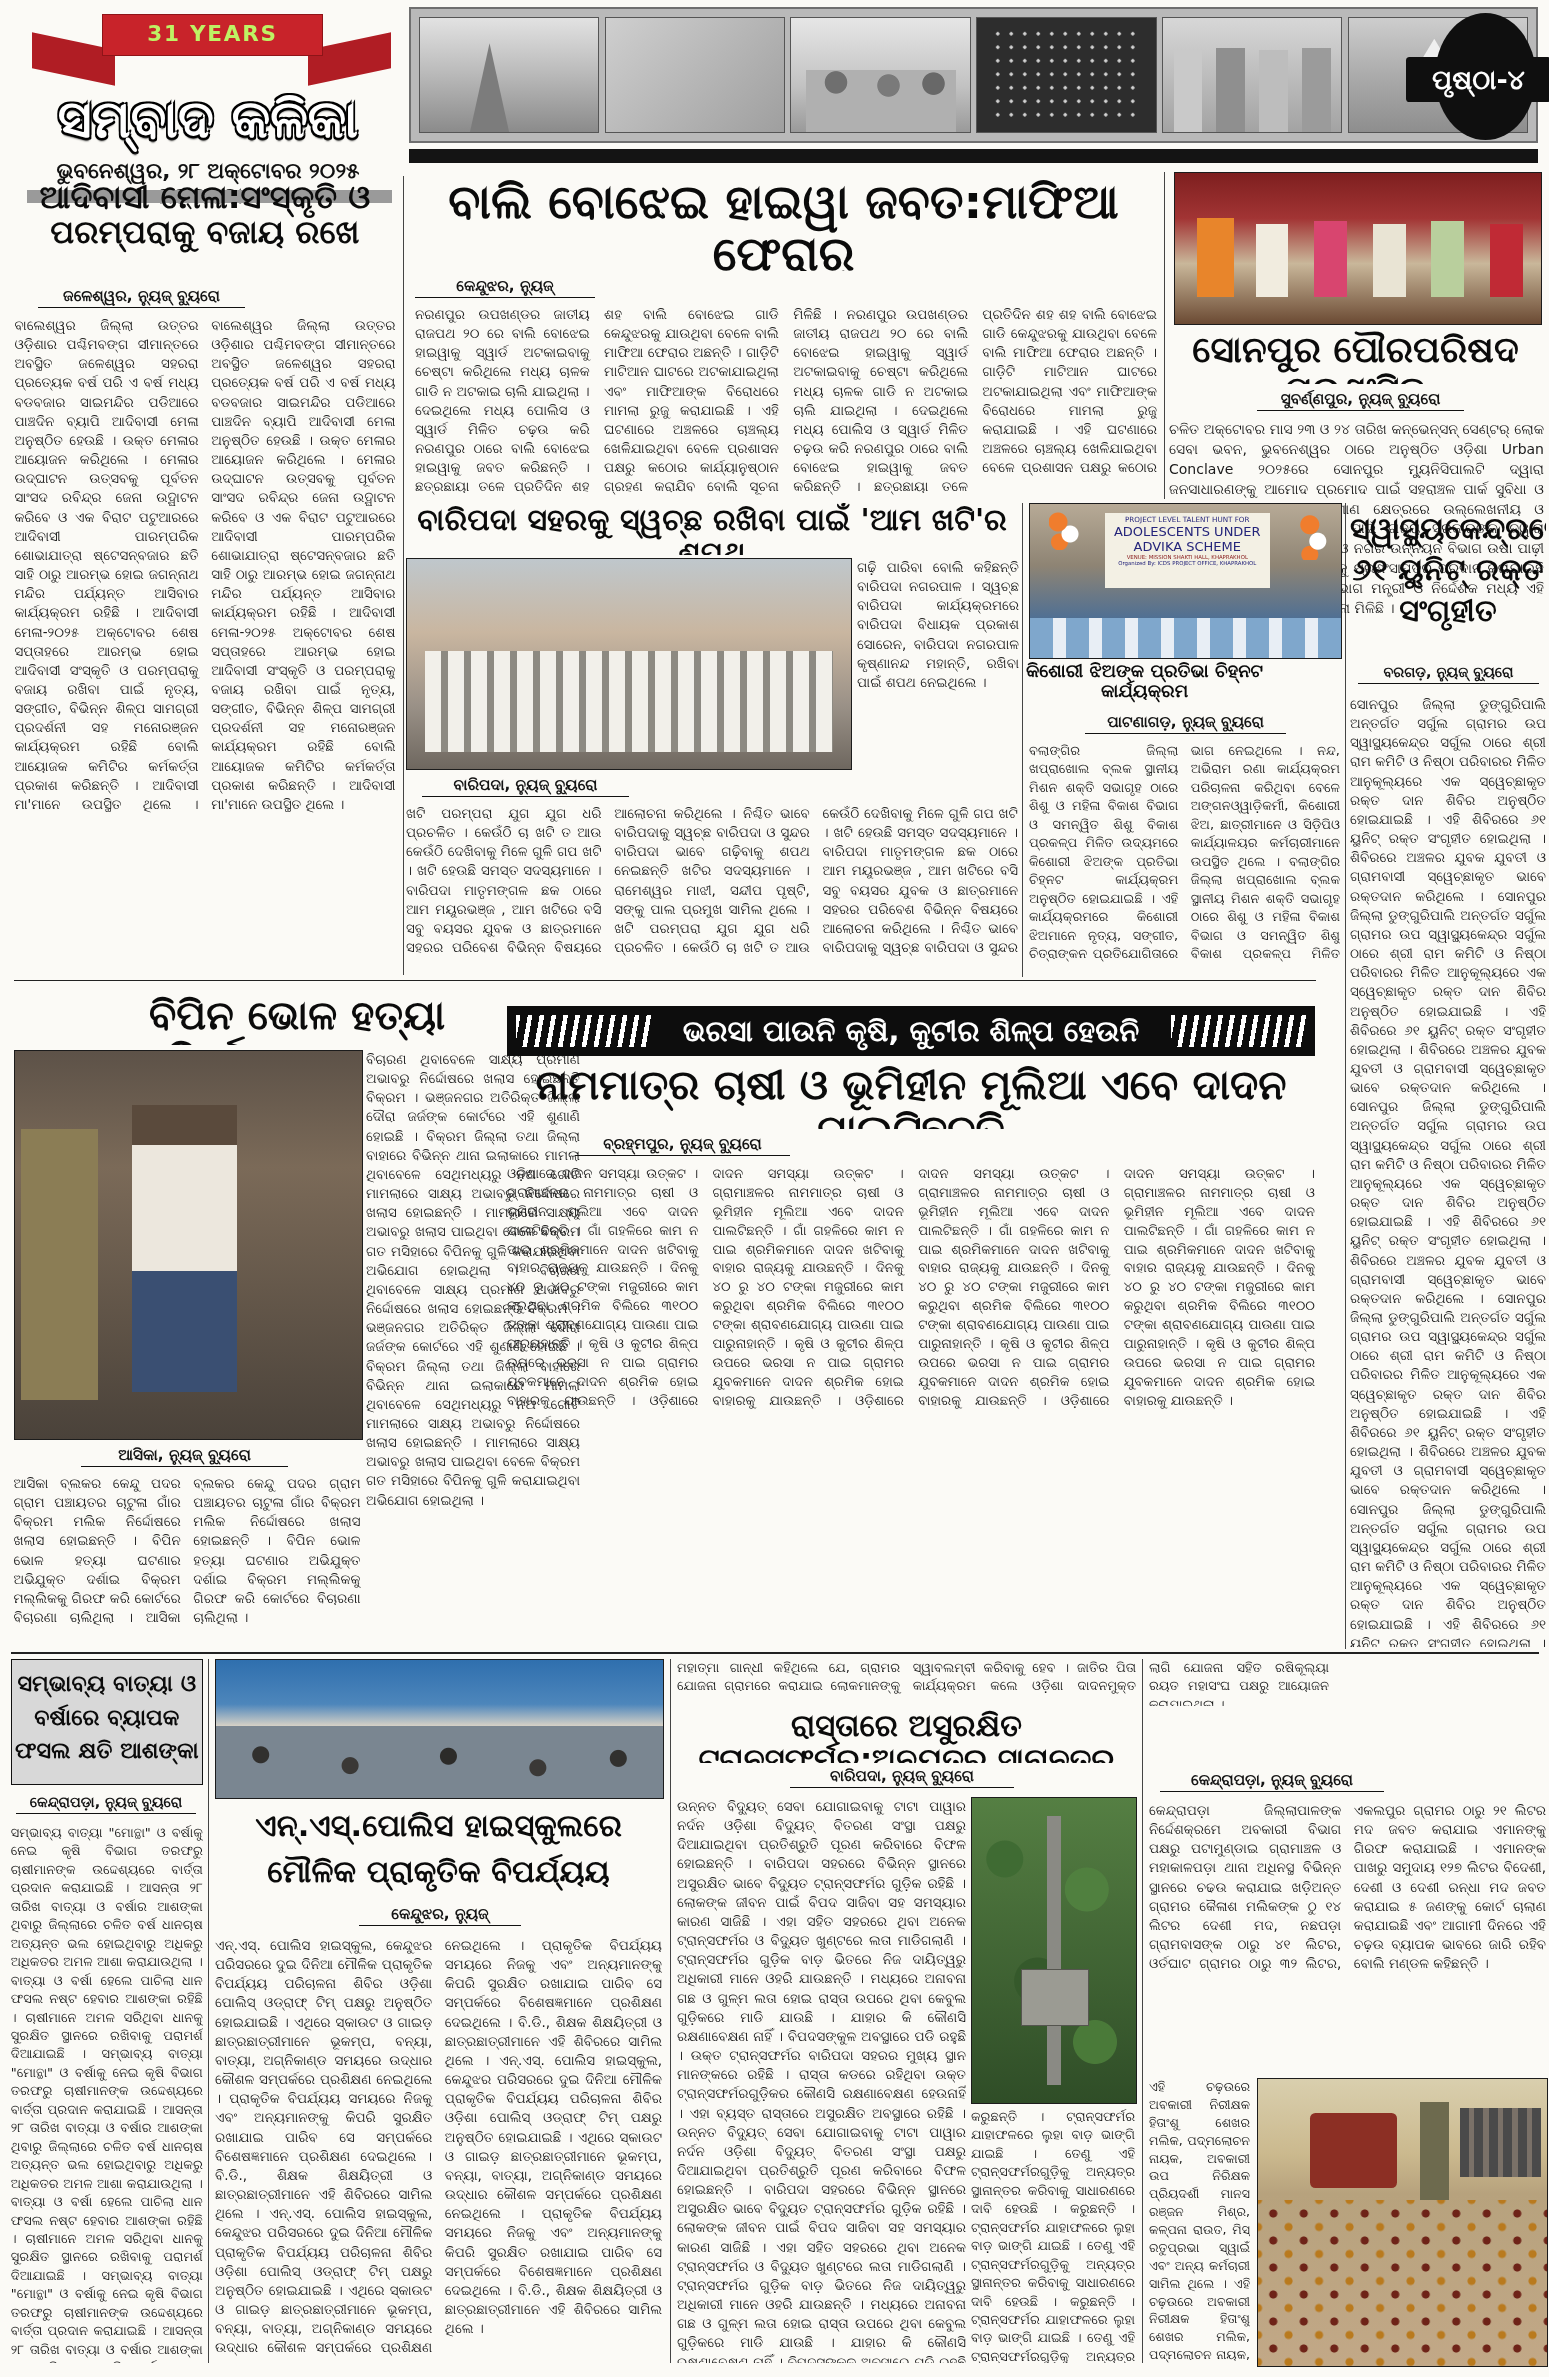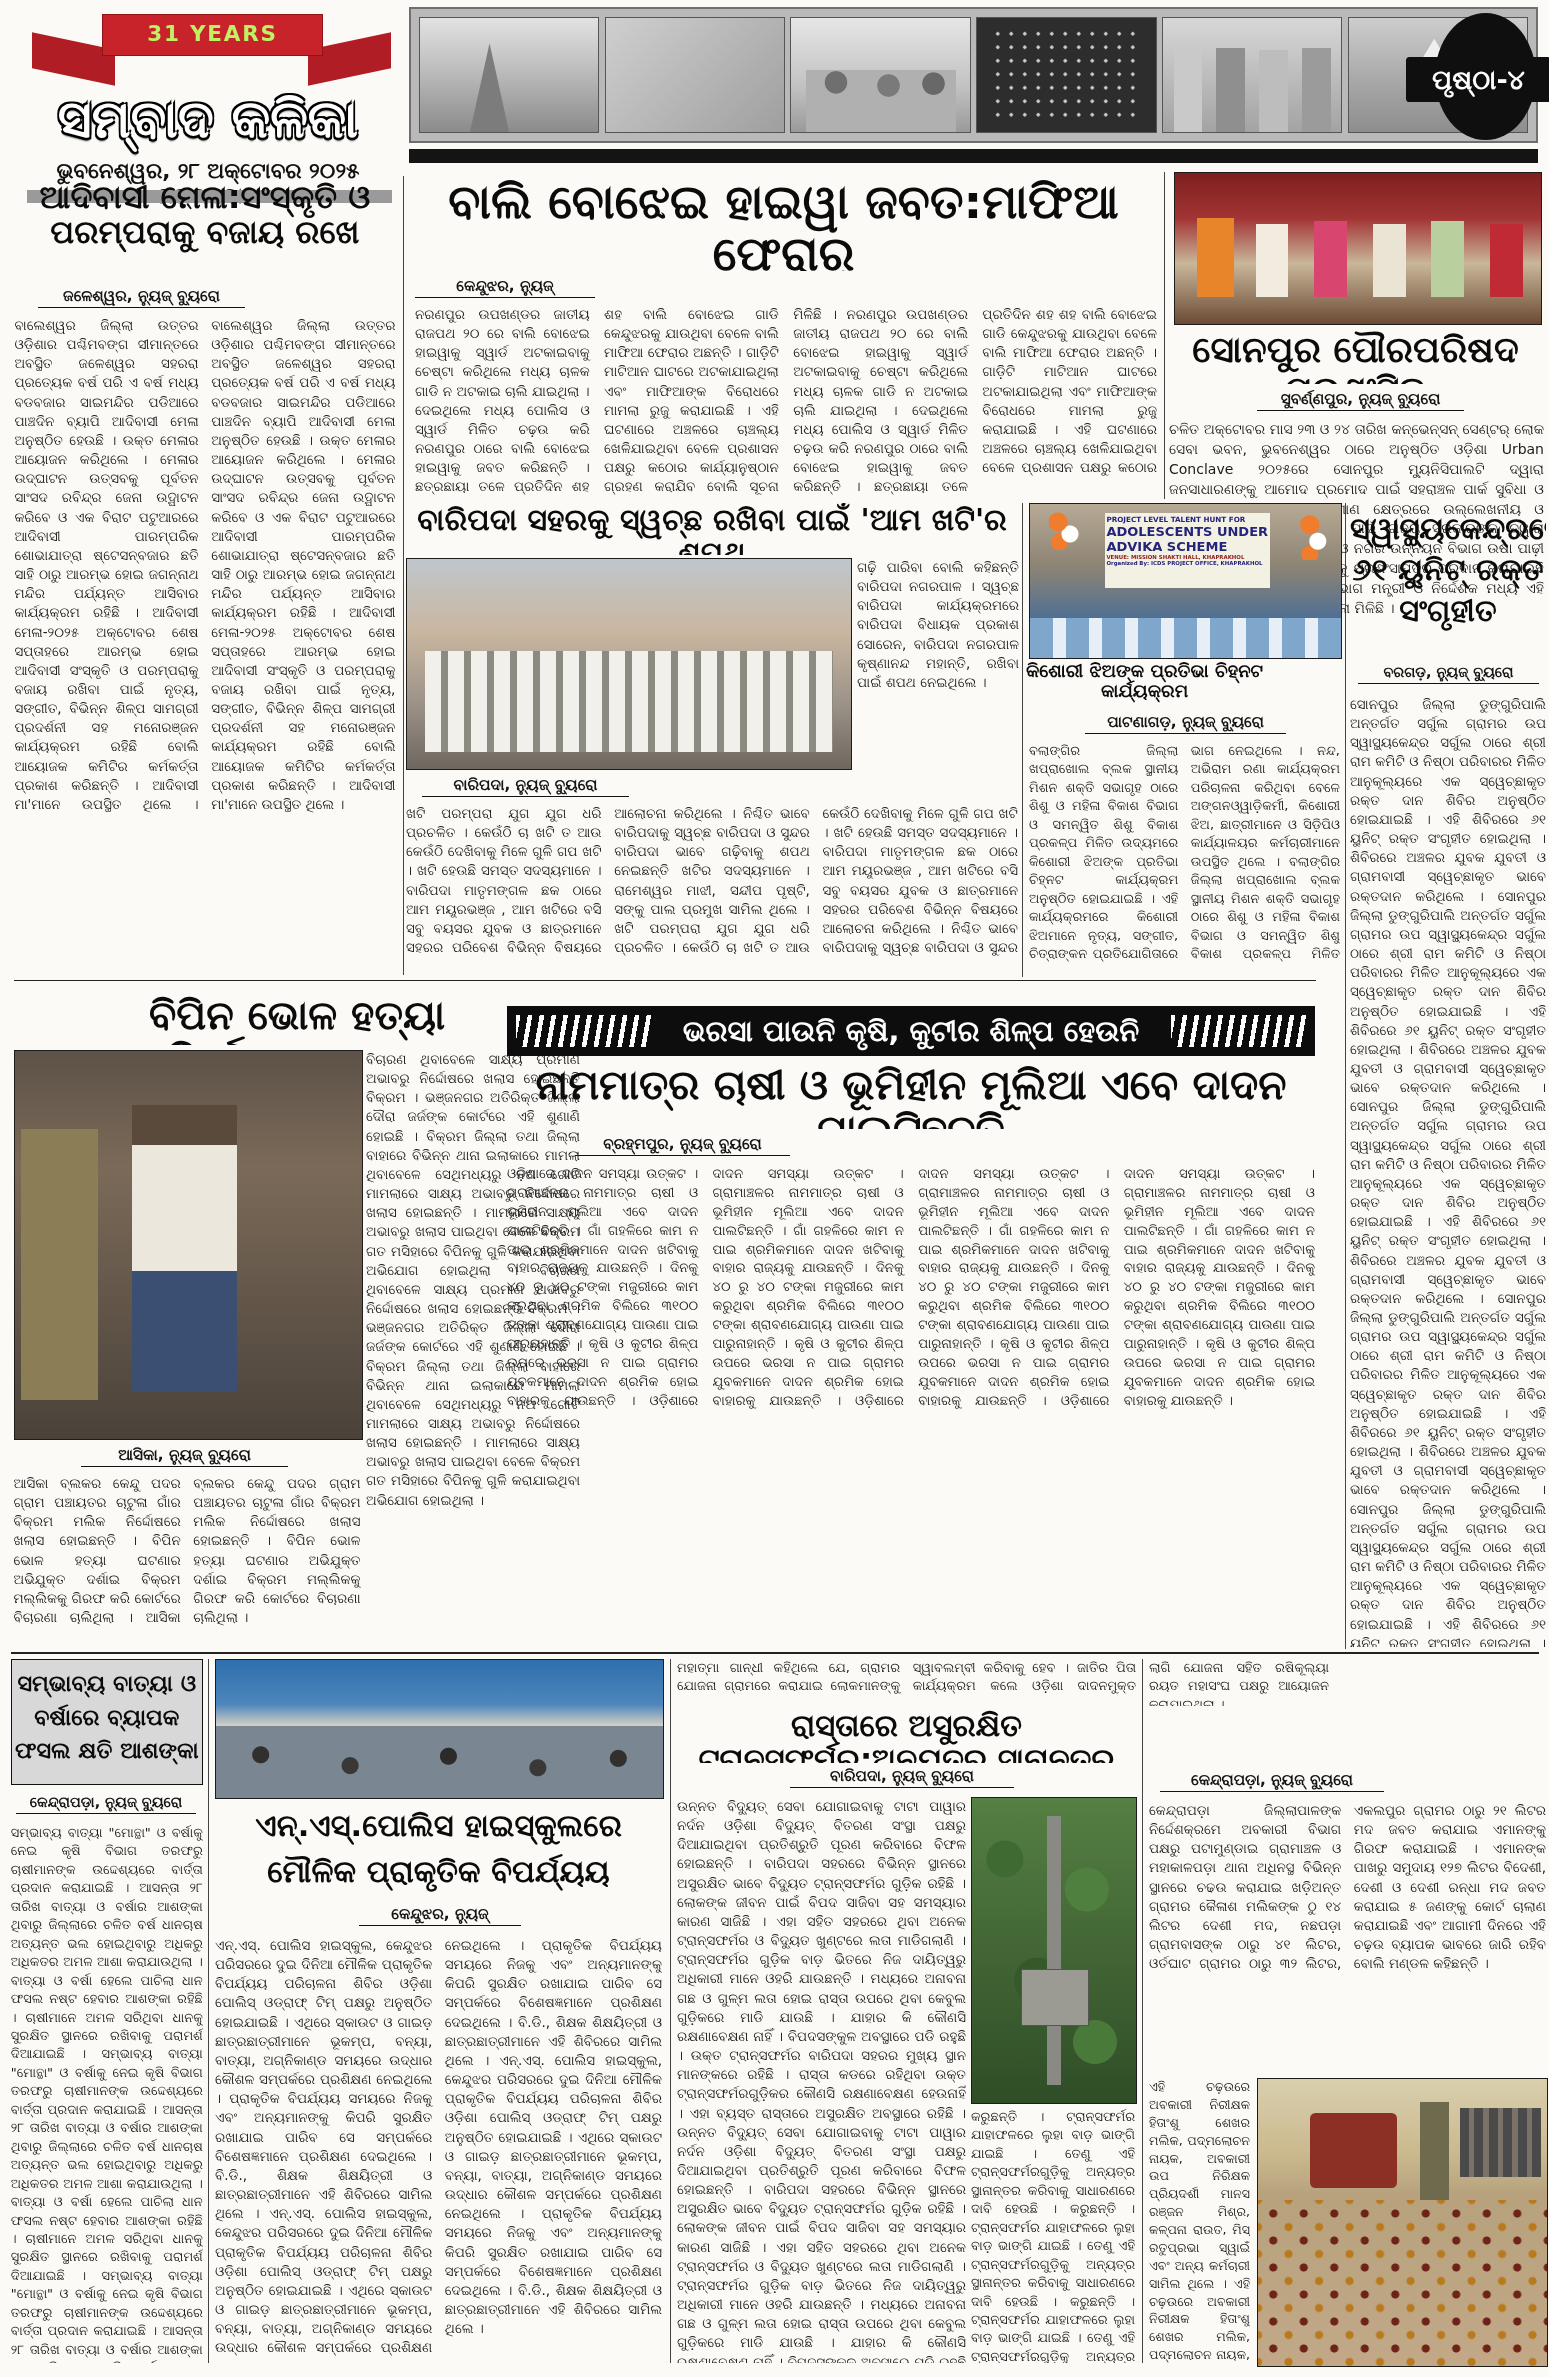--- a/index.html
+++ b/index.html
@@ -26,21 +26,21 @@
   .graybar{background:#9a9a9a;}
   .strip{background:#b9b9b9;border:2.7px solid #6f6f6f;display:flex;gap:5.4px;padding:8px;box-sizing:border-box;}
   .strip > div{flex:1;border:0.9px solid #555;}
   .badge-oval{background:#0f0f0f;border-radius:50%;}
   .badge-label{background:#0f0f0f;color:#fff;font-weight:bold;text-align:center;border-radius:3.6px;margin-left:16px;}
   .blackbar{background:#141414;}
   
   .banner{background:#0d0d0d;color:#fff;font-weight:bold;text-align:center;overflow:hidden;}
   .banner-stripes{background:repeating-linear-gradient(100deg,#fff 0 4.5px,transparent 4.5px 11.7px);}
   .graybox{background:#d8d8d8;border:1.8px solid #111;}
-  .tiny-banner{background:#f3f0e4;color:#24247a;font-weight:bold;overflow:hidden;}
+  .tiny-banner{background:#f3f0e4;color:#24247a;font-weight:normal;text-align:center;overflow:hidden;}
 </style>
 </head>
 <body>
 
 <div class="page">
 
   <div class="abs" style="left:32px;top:9px;width:359px;height:75px;">
     <div class="abs ribbon-tail" style="left:0;top:32px;width:83px;height:36px;transform:skewY(12deg);"></div>
     <div class="abs ribbon-tail" style="right:0;top:32px;width:83px;height:36px;transform:skewY(-12deg);"></div>
     <div class="abs ribbon-band" style="left:70px;top:5.4px;width:219px;height:40px;font-size:21.5px;line-height:38px;letter-spacing:1.8px;">31 YEARS</div>

